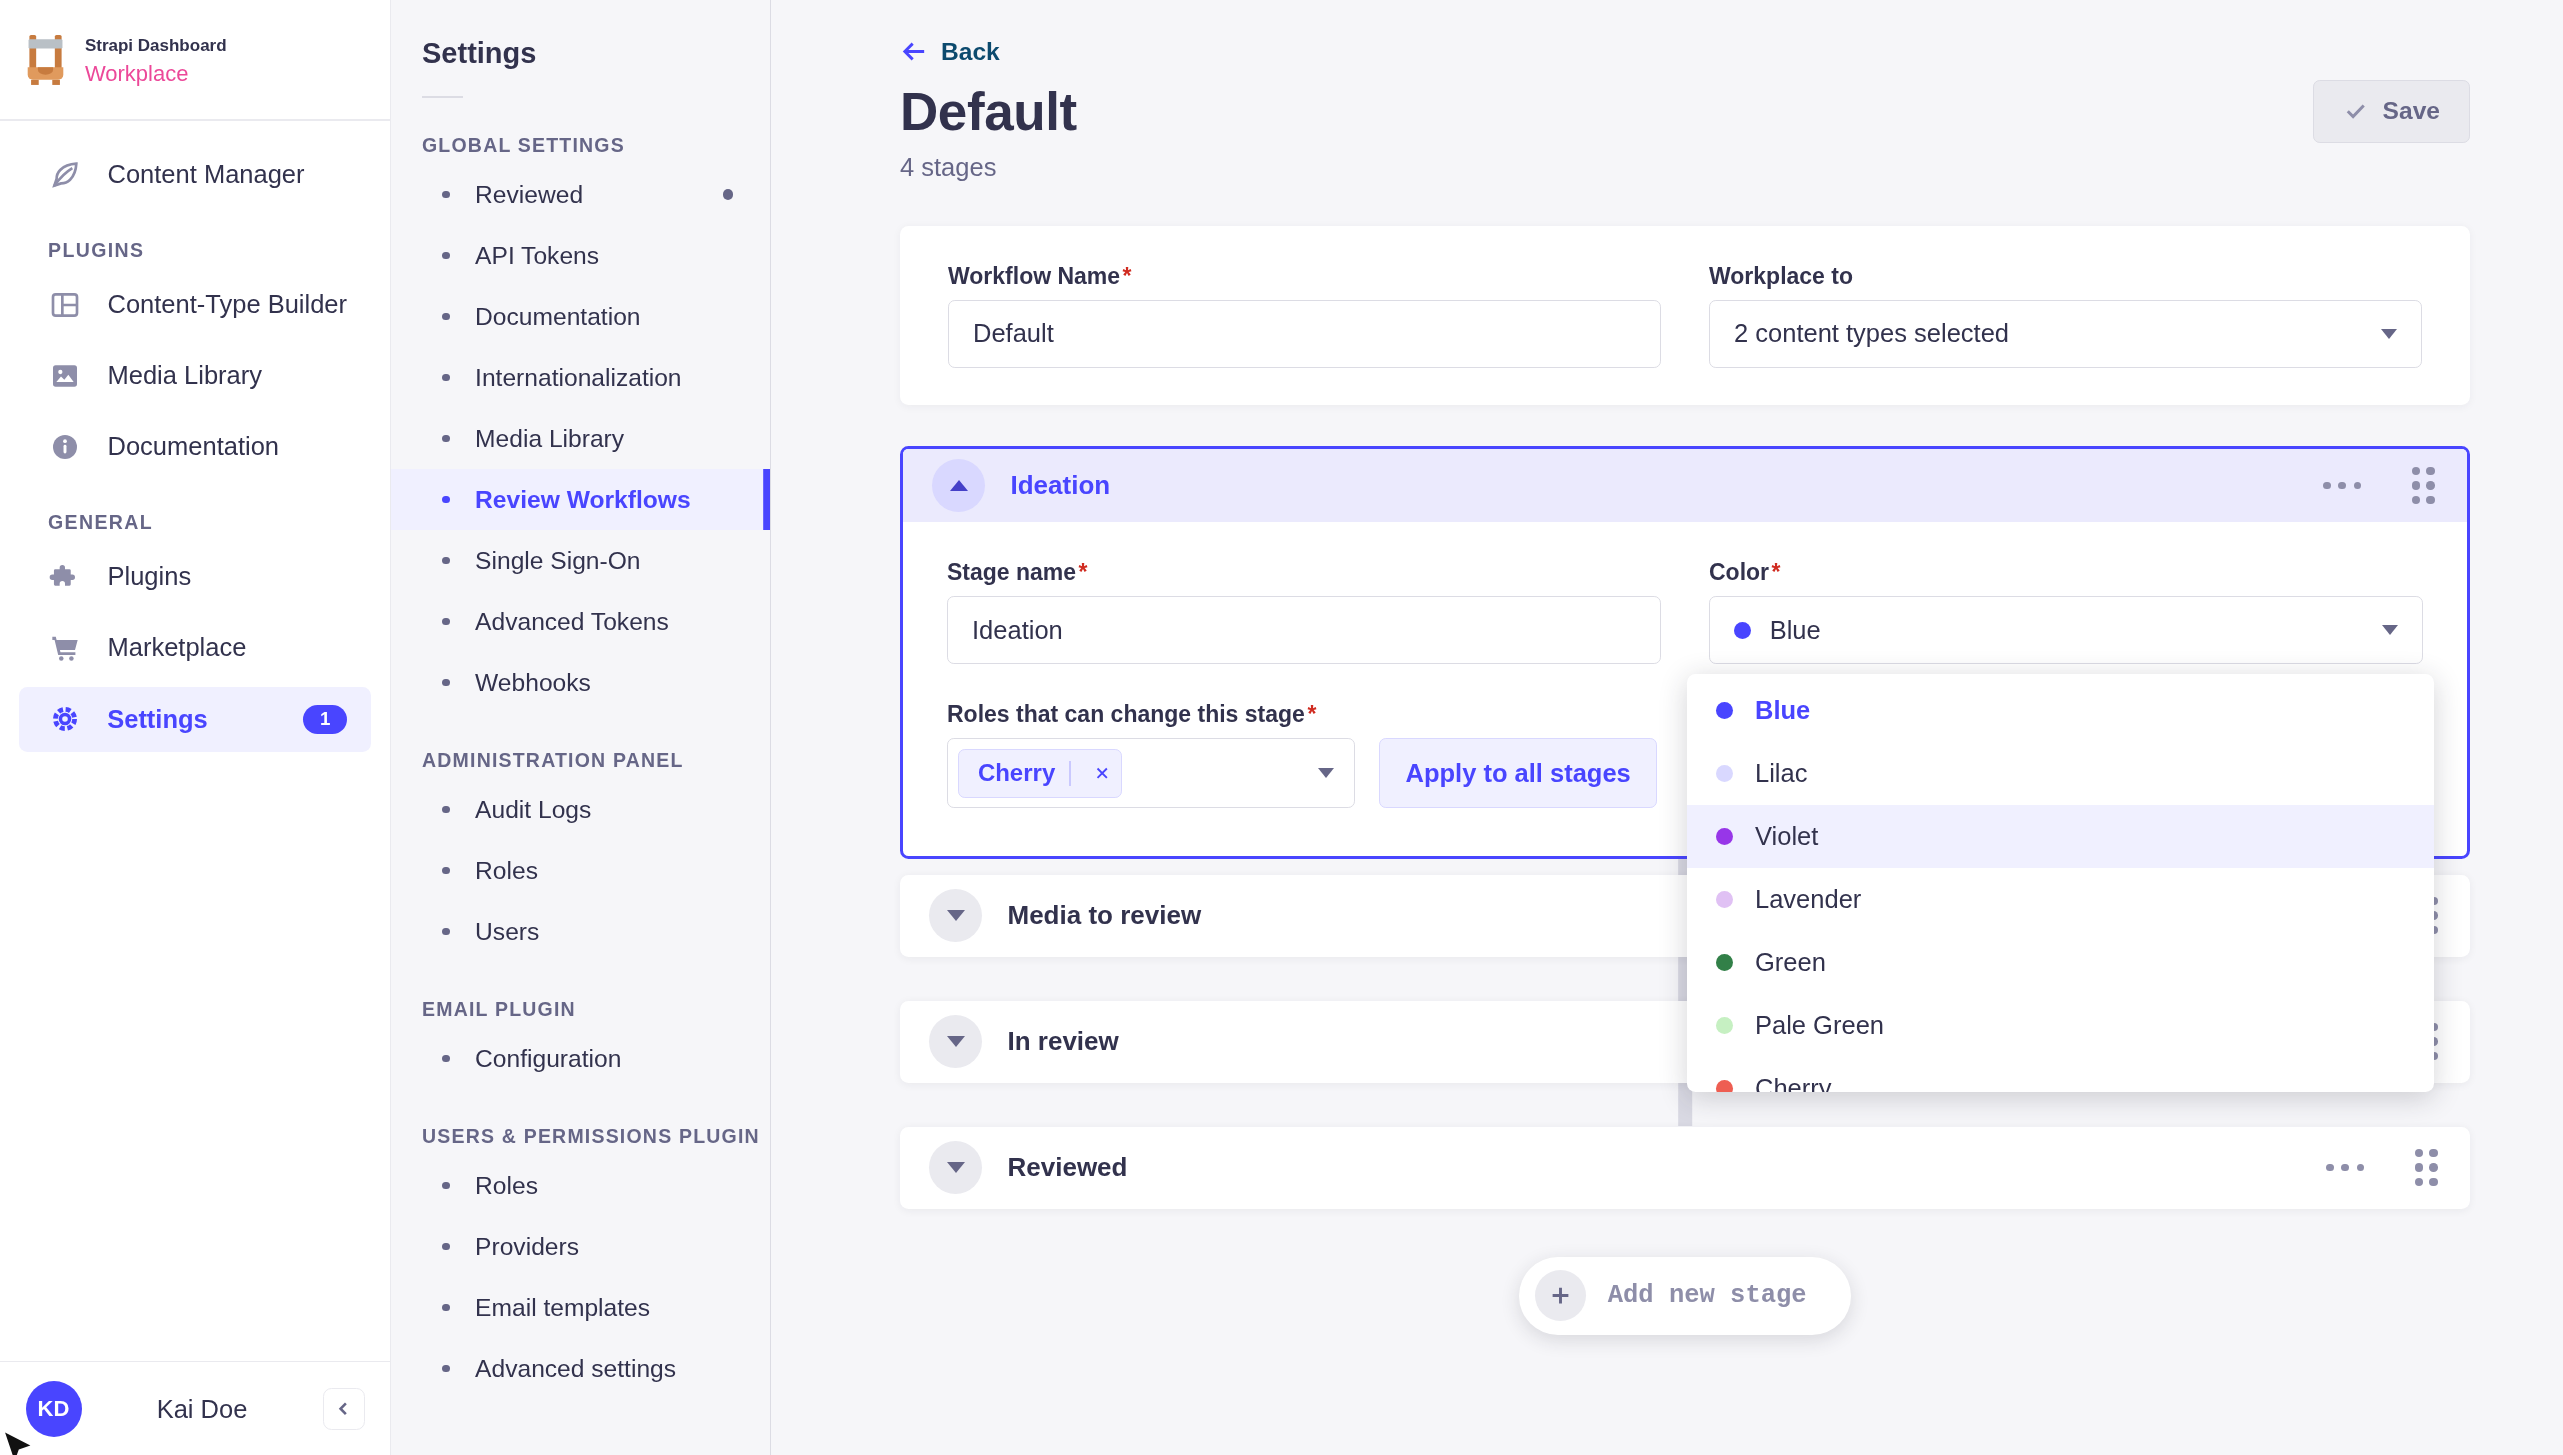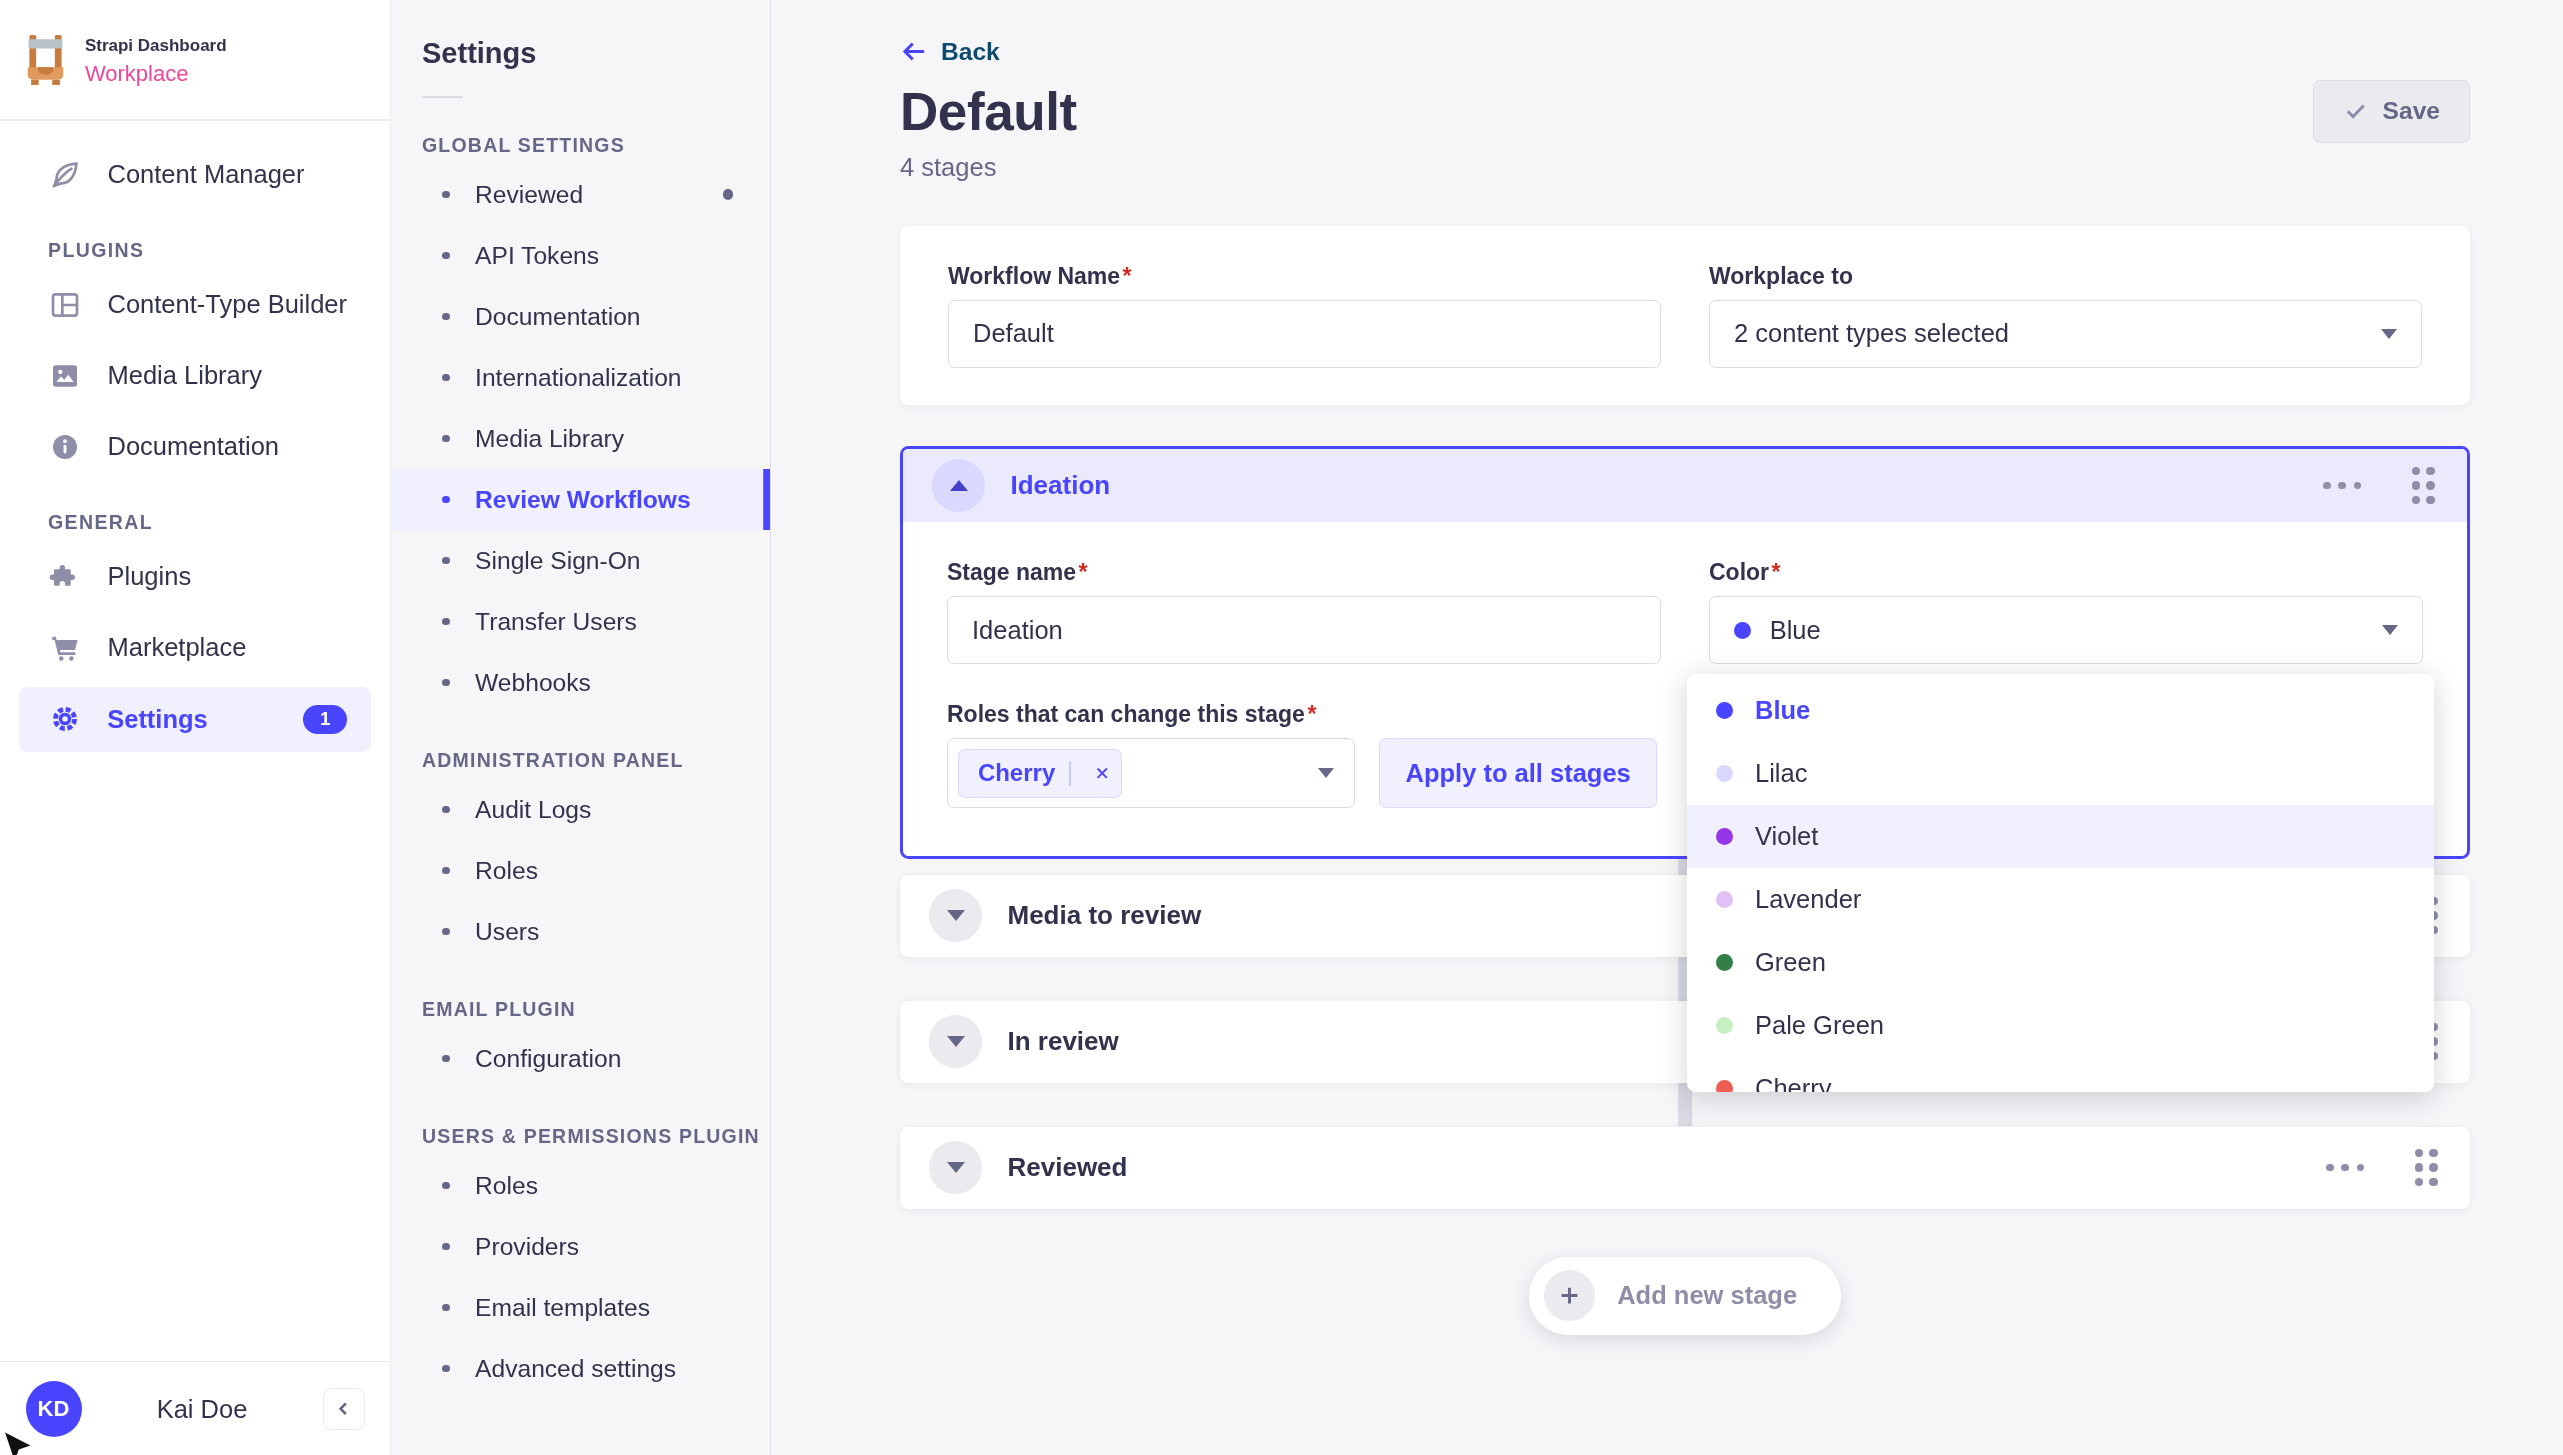--- a/index.html
+++ b/index.html
@@ -99,21 +99,21 @@
   .apply-btn { margin-left:24px; height:70px; padding:0 25.5px; background:#f0f0ff; border:1.7px solid #d9d8ff; border-radius:6.8px; color:#4945ff; font-size:25.5px; font-weight:700; cursor:pointer; font-family:inherit; }
 
   
   .stage-list { position:relative; margin-top:15.3px; }
   .spine { position:absolute; left:50%; transform:translateX(-50%); top:-15.3px; height:267px; width:13.6px; background:#d9d9e3; }
   .stage-card { position:relative; z-index:1; height:82px; margin-bottom:44px; display:flex; align-items:center; padding:0 29px; background:#fff; border-radius:8.5px; box-shadow:0 1.7px 8.5px rgba(33,33,52,0.06); }
   .stage-card:last-child { margin-bottom:0; }
   .stage-label { font-size:26px; font-weight:700; color:#32324d; margin-left:25.5px; }
 
   .add-row { display:flex; justify-content:center; margin-top:48px; }
-  .add-stage { display:flex; align-items:center; gap:22px; height:78px; border:none; border-radius:39px; background:#fff; box-shadow:0 5.1px 18.7px rgba(33,33,52,0.14); padding:0 44px 0 15.3px; cursor:pointer; font-family:Liberation Sans, sans-serif; }
+  .add-stage { display:flex; align-items:center; gap:22px; height:78px; border:none; border-radius:39px; background:#fff; box-shadow:0 5.1px 18.7px rgba(33,33,52,0.14); padding:0 44px 0 15.3px; cursor:pointer; font-family:Liberation Mono, monospace; }
   .add-circle { width:51px; height:51px; border-radius:50%; background:#eaeaef; display:flex; align-items:center; justify-content:center; }
   .add-circle svg { width:27px; height:27px; }
   .add-label { font-size:25.5px; font-weight:700; color:#8e8ea9; }
 </style>
 </head>
 <body>
 
 <div class="app">
 
   <aside class="sidebar">
@@ -256,21 +256,21 @@
     <div class="sn-item active">
       <span class="sn-bullet"></span>
       <span class="sn-label">Review Workflows</span>
     </div>
     <div class="sn-item">
       <span class="sn-bullet"></span>
       <span class="sn-label">Single Sign-On</span>
     </div>
     <div class="sn-item">
       <span class="sn-bullet"></span>
-      <span class="sn-label">Transfer Users</span>
+      <span class="sn-label">Advanced Tokens</span>
     </div>
     <div class="sn-item">
       <span class="sn-bullet"></span>
       <span class="sn-label">Webhooks</span>
     </div>
 
     <div class="sn-group-label">ADMINISTRATION PANEL</div>
     <div class="sn-item">
       <span class="sn-bullet"></span>
       <span class="sn-label">Audit Logs</span>

